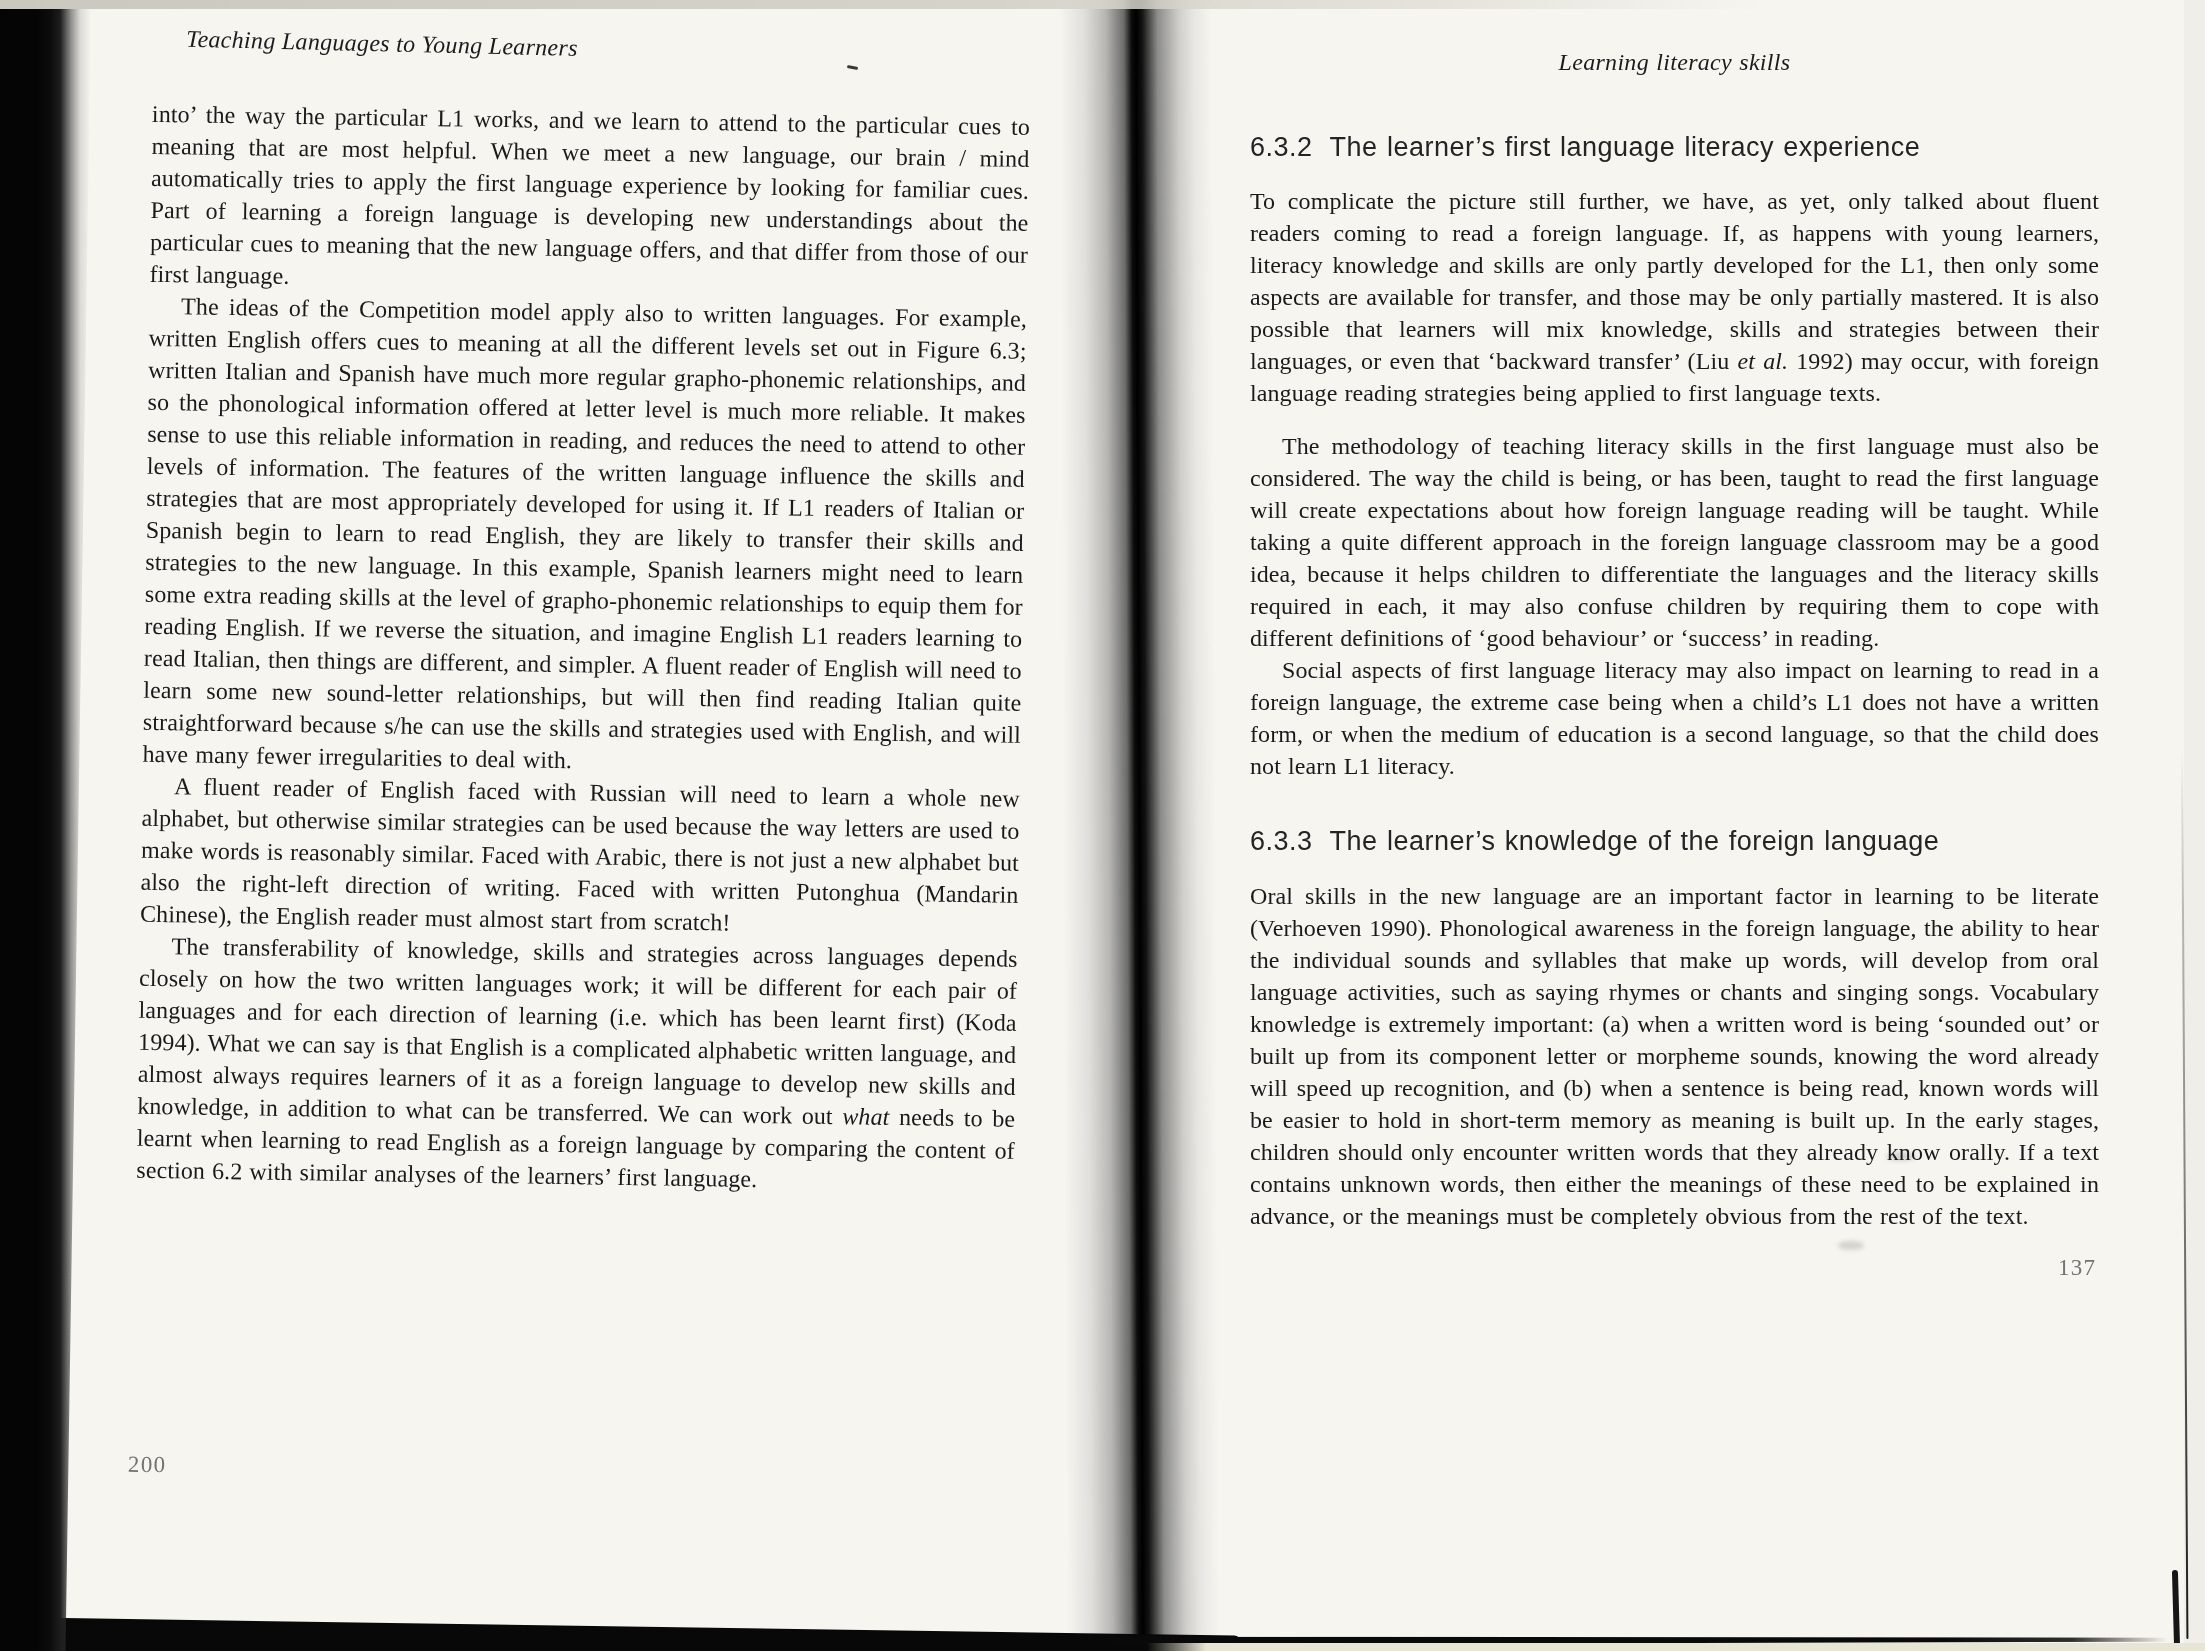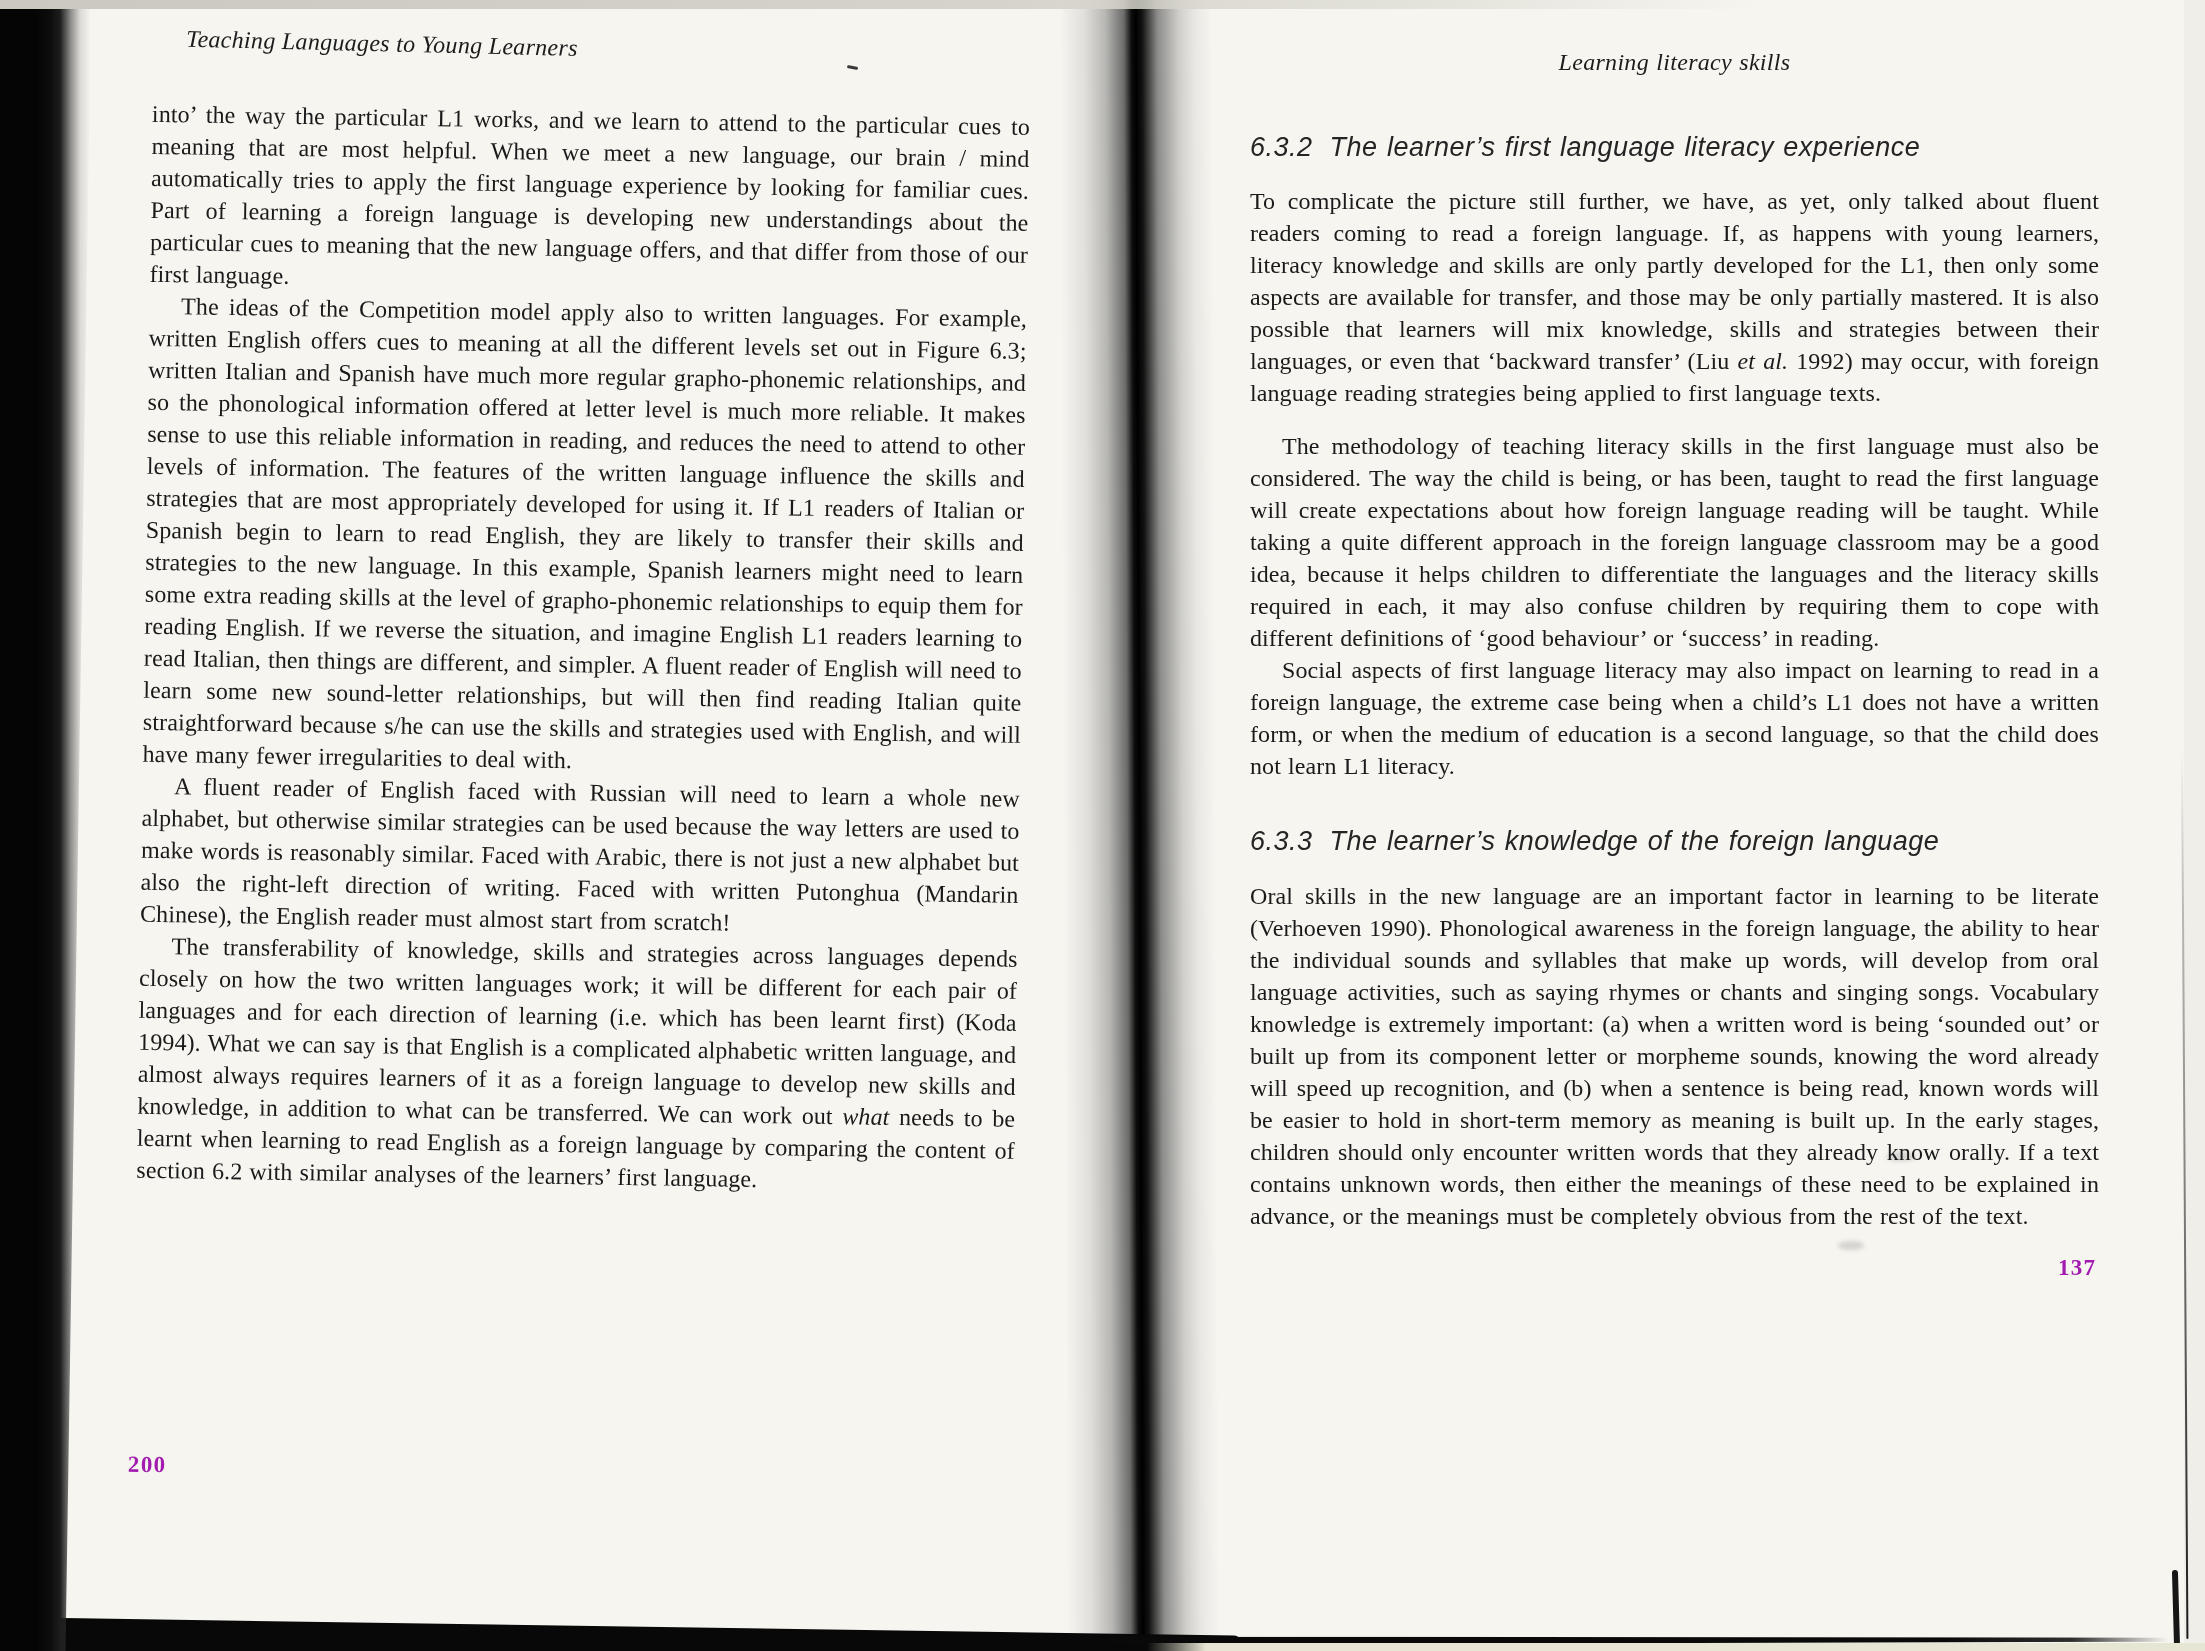--- a/index.html
+++ b/index.html
@@ -32,27 +32,27 @@
   .smudge{position:absolute;background:rgba(40,40,40,.16);border-radius:50%;filter:blur(2px);z-index:6;}
   
   .left-page{position:absolute;left:0;top:0;width:1118px;height:1532px;z-index:3;}
   .lp-rot{position:absolute;inset:0;transform:rotate(0.85deg);transform-origin:559px 723px;}
   .running-head{font-style:italic;font-size:24px;letter-spacing:0.3px;color:#1c1c1c;white-space:nowrap;}
   .lp-head{position:absolute;left:176px;top:33px;transform:rotate(0.5deg);}
   .lp-body{position:absolute;left:143px;top:104px;width:878px;font-size:24px;line-height:32px;
     text-align:justify;letter-spacing:0.1px;word-spacing:1px;}
   .lp-body p,.rp-col p{margin:0;}
   .indent{text-indent:32px;}
-  .pagenum{font-size:23px;letter-spacing:1.3px;color:#a21caf;font-weight:bold;}
+  .pagenum{font-size:23px;letter-spacing:1.3px;color:#737373;}
   .lp-num{position:absolute;left:139px;top:1458px;}
   .right-page{position:absolute;left:1203px;top:0;width:967px;height:1652px;z-index:3;}
   .rp-col{position:absolute;left:47px;top:46px;width:849px;font-size:24px;line-height:32px;
     text-align:justify;letter-spacing:0.1px;word-spacing:1px;}
   .rp-head{text-align:center;margin:0 0 53px 0;}
-  .sec-heading{font-family:"Liberation Sans",sans-serif;font-style:italic;font-weight:400;
+  .sec-heading{font-family:"Liberation Sans",sans-serif;font-weight:400;
     font-size:27px;letter-spacing:0.5px;color:#242424;margin:0 0 22.4px 0;line-height:32px;
     text-align:left;text-indent:0;word-spacing:1.3px;}
   .sec-heading .sec-num{margin-right:17px;}
   .gap-above{margin-top:43px !important;}
   .after-head{margin-bottom:21px !important;}
   .cut{text-align-last:justify;}
   .rp-num{text-align:right;margin-top:20px;padding-right:2.6px;}
   i{}
 </style>
 </head>

